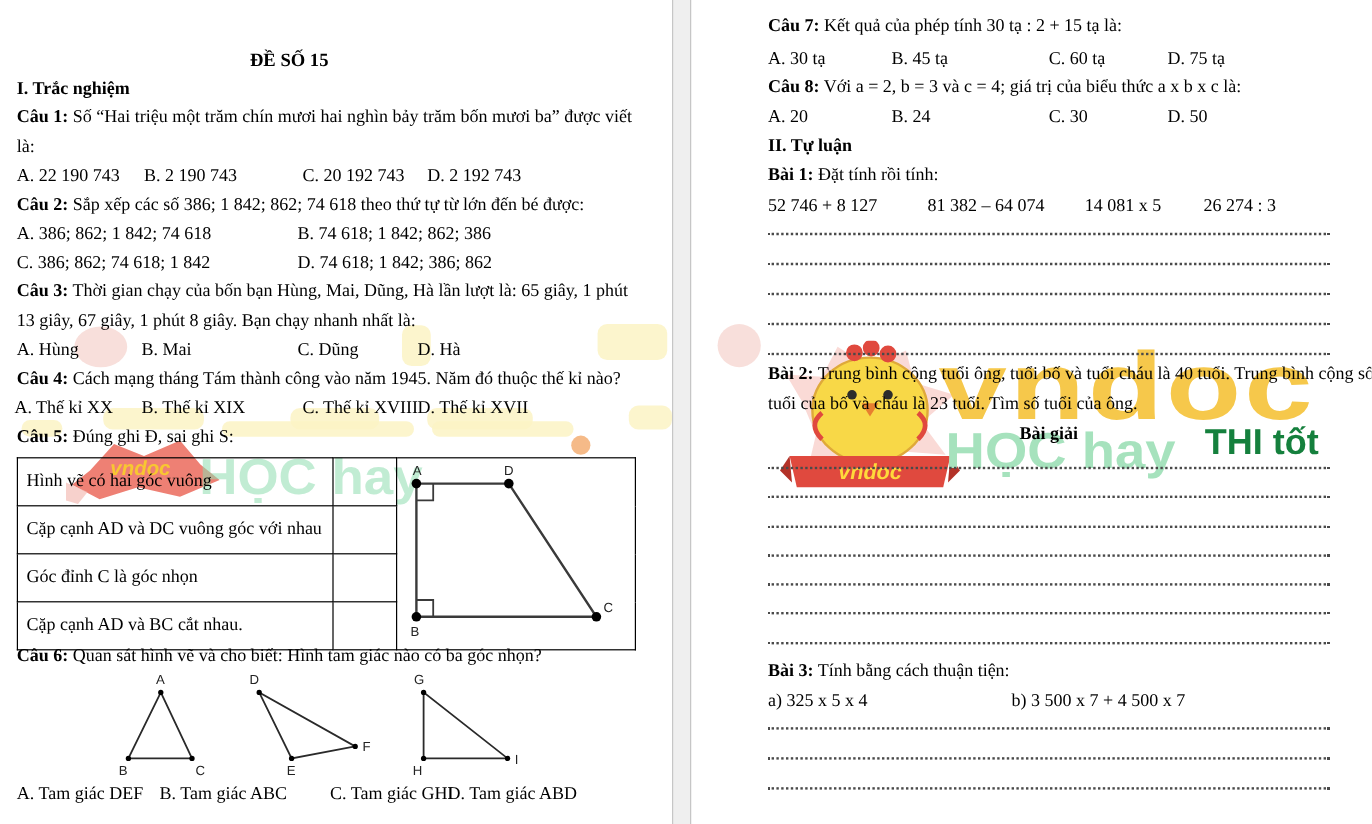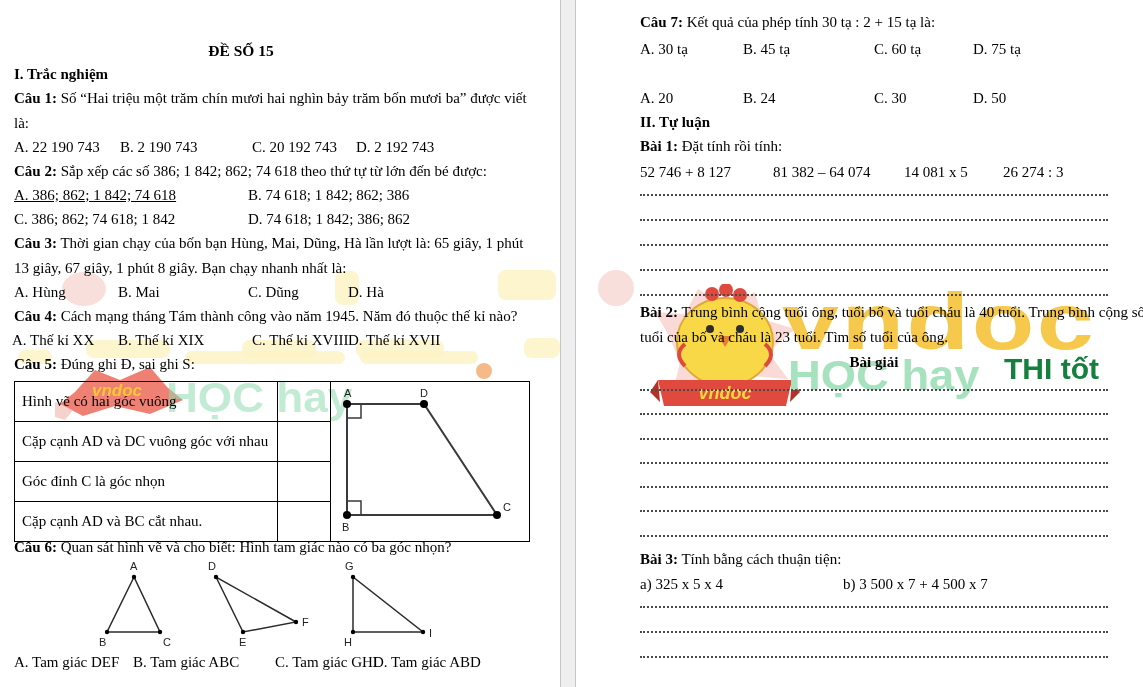--- a/index.html
+++ b/index.html
@@ -79,21 +79,21 @@
     <div class="ln bold" style="left:14px;top:66px;">I. Trắc nghiệm</div>
 
     <div class="ln" style="left:14px;top:90px;"><b>Câu 1:</b> <span>Số “Hai triệu một trăm chín mươi hai nghìn bảy trăm bốn mươi ba” được viết</span></div>
     <div class="ln" style="left:14px;top:115px;">là:</div>
     <span class="opt" style="left:14px;top:139px;">A. 22 190 743</span>
     <span class="opt" style="left:120px;top:139px;">B. 2 190 743</span>
     <span class="opt" style="left:252px;top:139px;">C. 20 192 743</span>
     <span class="opt" style="left:356px;top:139px;">D. 2 192 743</span>
 
     <div class="ln" style="left:14px;top:163px;"><b>Câu 2:</b> <span>Sắp xếp các số 386; 1 842; 862; 74 618 theo thứ tự từ lớn đến bé được:</span></div>
-    <span class="opt" style="left:14px;top:187px;text-decoration:underline;">A. 386; 862; 1 842; 74 618</span>
+    <span class="opt" style="left:14px;top:187px;">A. 386; 862; 1 842; 74 618</span>
     <span class="opt" style="left:248px;top:187px;">B. 74 618; 1 842; 862; 386</span>
     <span class="opt" style="left:14px;top:211px;">C. 386; 862; 74 618; 1 842</span>
     <span class="opt" style="left:248px;top:211px;">D. 74 618; 1 842; 386; 862</span>
 
     <div class="ln" style="left:14px;top:235px;"><b>Câu 3:</b> <span>Thời gian chạy của bốn bạn Hùng, Mai, Dũng, Hà lần lượt là: 65 giây, 1 phút</span></div>
     <div class="ln" style="left:14px;top:260px;">13 giây, 67 giây, 1 phút 8 giây. Bạn chạy nhanh nhất là:</div>
     <span class="opt" style="left:14px;top:284px;">A. Hùng</span>
     <span class="opt" style="left:118px;top:284px;">B. Mai</span>
     <span class="opt" style="left:248px;top:284px;">C. Dũng</span>
     <span class="opt" style="left:348px;top:284px;">D. Hà</span>
@@ -176,20 +176,21 @@
 
   <div id="gutter"></div>
 
   <div class="pg" id="page2">
     <div class="ln" style="left:64px;top:14px;"><b>Câu 7:</b> <span>Kết quả của phép tính 30 tạ : 2 + 15 tạ là:</span></div>
     <span class="opt" style="left:64px;top:41px;">A. 30 tạ</span>
     <span class="opt" style="left:167px;top:41px;">B. 45 tạ</span>
     <span class="opt" style="left:298px;top:41px;">C. 60 tạ</span>
     <span class="opt" style="left:397px;top:41px;">D. 75 tạ</span>
 
+    <div class="ln" style="left:64px;top:65px;"><b>Câu 8:</b> <span>Với a = 2, b = 3 và c = 4; giá trị của biểu thức a x b x c là:</span></div>
     <span class="opt" style="left:64px;top:90px;">A. 20</span>
     <span class="opt" style="left:167px;top:90px;">B. 24</span>
     <span class="opt" style="left:298px;top:90px;">C. 30</span>
     <span class="opt" style="left:397px;top:90px;">D. 50</span>
 
     <div class="ln bold" style="left:64px;top:114px;">II. Tự luận</div>
     <div class="ln" style="left:64px;top:138px;"><b>Bài 1:</b> <span>Đặt tính rồi tính:</span></div>
 
     <span class="opt" style="left:64px;top:164px;">52 746 + 8 127</span>
     <span class="opt" style="left:197px;top:164px;">81 382 – 64 074</span>

